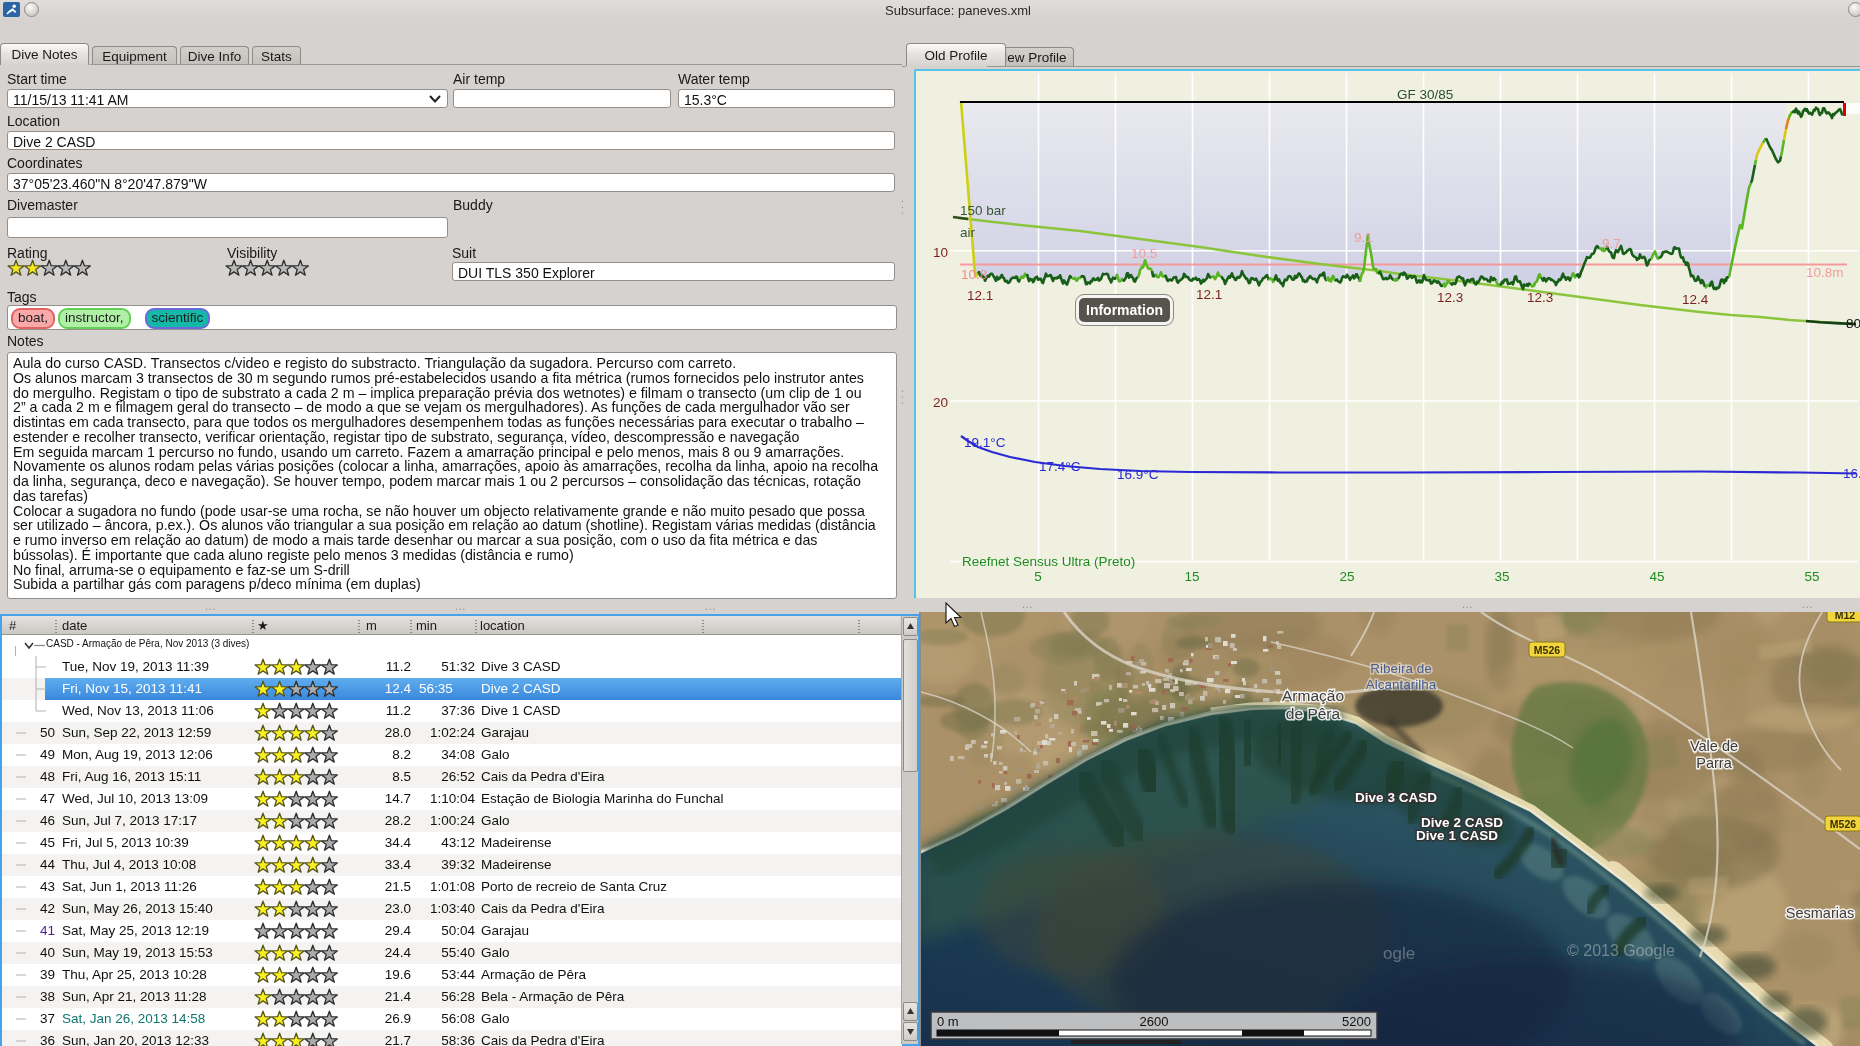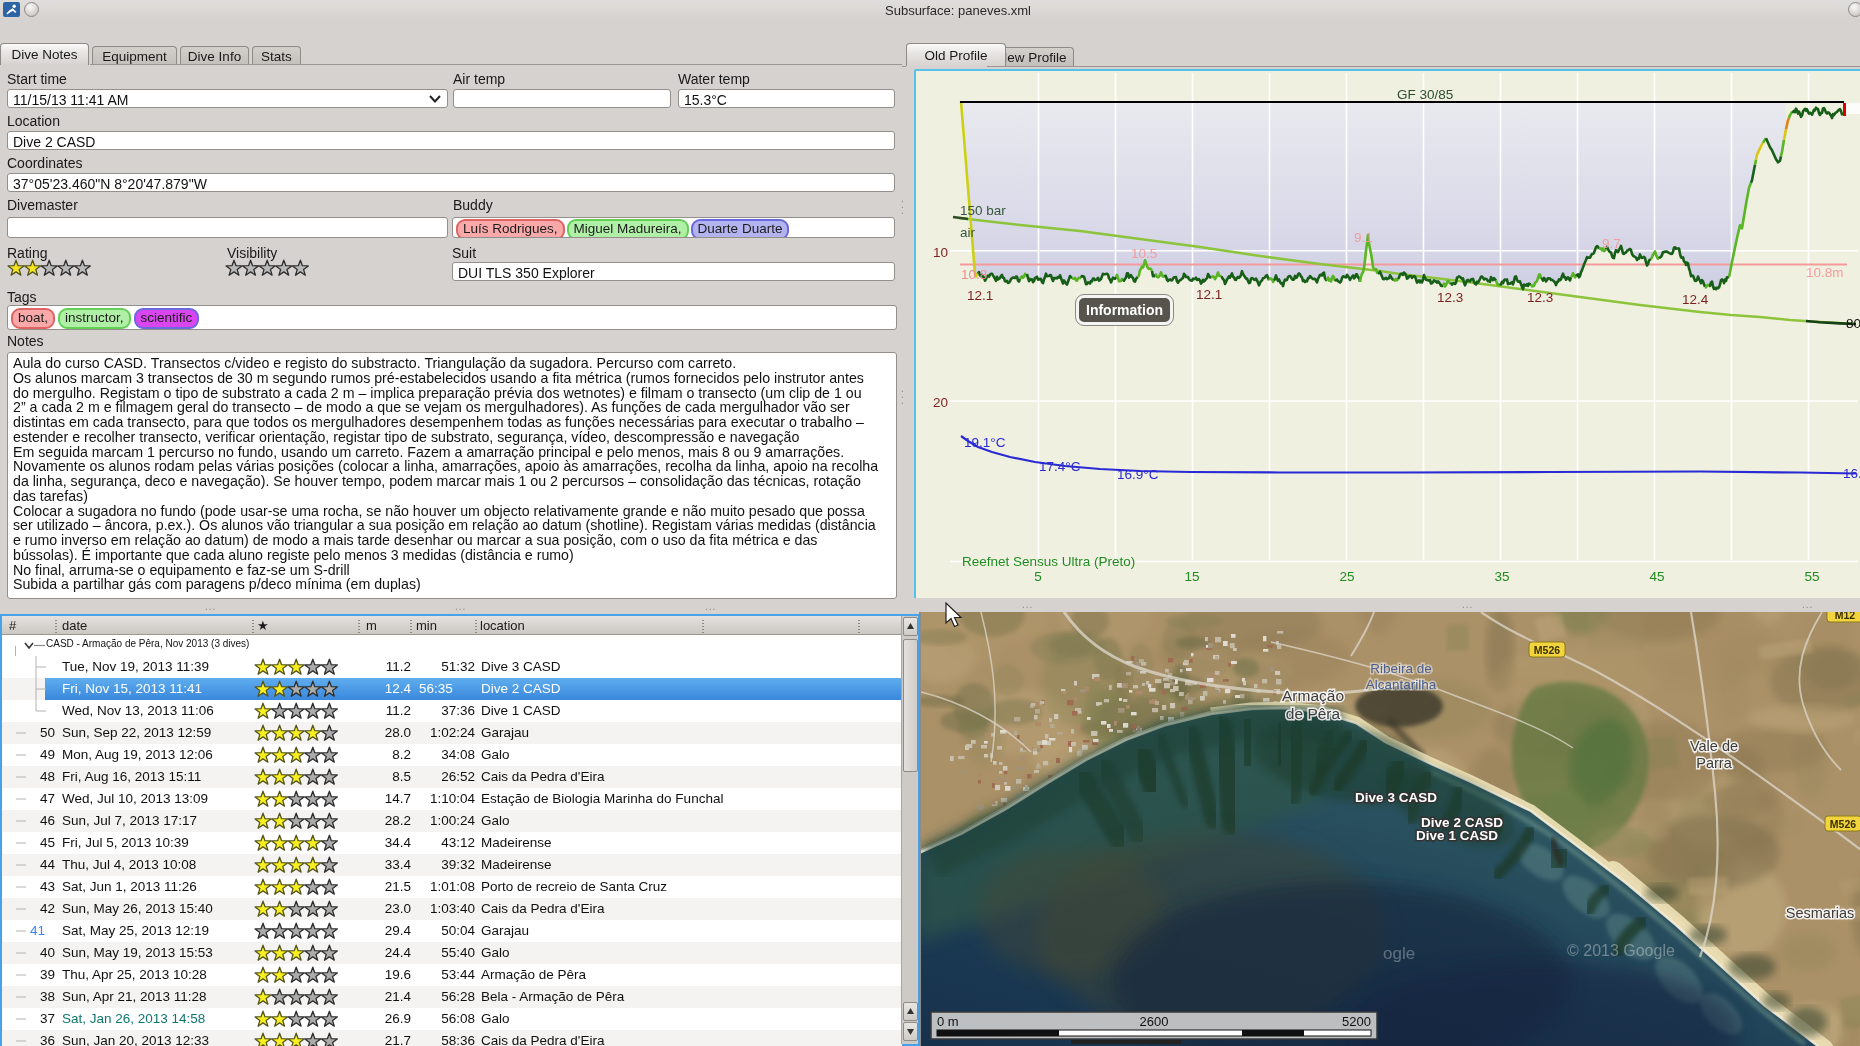--- a/index.html
+++ b/index.html
@@ -47,41 +47,40 @@
     </svg>
 <div class="inp" style="left:453px;top:89px;width:218px;height:19px;"></div>
 <div class="inp" style="left:678px;top:89px;width:217px;height:19px;">15.3°C</div>
 <div class="lbl" style="left:7px;top:113px">Location</div>
 <div class="inp" style="left:7px;top:131px;width:888px;height:19px;">Dive 2 CASD</div>
 <div class="lbl" style="left:7px;top:155px">Coordinates</div>
 <div class="inp" style="left:7px;top:173px;width:888px;height:19px;">37°05'23.460"N 8°20'47.879"W</div>
 <div class="lbl" style="left:7px;top:197px">Divemaster</div>
 <div class="lbl" style="left:453px;top:197px">Buddy</div>
 <div class="inp" style="left:7px;top:217px;width:441px;height:21px;"></div>
-<div class="inp" style="left:452px;top:217px;width:443px;height:21px;padding:1px 3px"><span class="pill" style="background:#f9a9a9;border-color:#df6464">Luís Rodrigues,</span><span class="pill" style="background:#b0f0a6;border-color:#63cf56;margin-left:2px">Miguel Madureira,</span><span class="pill" style="background:#b3b3ef;border-color:#6a69de;margin-left:2px">Duarte Duarte</span></div>
 <div class="lbl" style="left:7px;top:245px">Rating</div>
 <div class="lbl" style="left:227px;top:245px">Visibility</div>
 <div class="lbl" style="left:452px;top:245px">Suit</div>
 <svg style="position:absolute;left:7px;top:259px" width="85" height="19">
       <polygon points="9.0,1.2 11.0,6.7 16.9,6.9 12.2,10.6 13.9,16.2 9.0,12.9 4.1,16.2 5.8,10.6 1.1,6.9 7.0,6.7" fill="#f4e423" stroke="#55551e" stroke-width="1.3" stroke-linejoin="round"></polygon>
       <polygon points="25.6,1.2 27.6,6.7 33.5,6.9 28.8,10.6 30.5,16.2 25.6,12.9 20.7,16.2 22.4,10.6 17.7,6.9 23.6,6.7" fill="#f4e423" stroke="#55551e" stroke-width="1.3" stroke-linejoin="round"></polygon>
       <polygon points="42.2,1.2 44.2,6.7 50.1,6.9 45.4,10.6 47.1,16.2 42.2,12.9 37.3,16.2 39.0,10.6 34.3,6.9 40.2,6.7" fill="#b9b9b9" stroke="#2e2e2e" stroke-width="1.3" stroke-linejoin="round"></polygon>
       <polygon points="58.8,1.2 60.8,6.7 66.7,6.9 62.0,10.6 63.7,16.2 58.8,12.9 53.9,16.2 55.6,10.6 50.9,6.9 56.8,6.7" fill="#b9b9b9" stroke="#2e2e2e" stroke-width="1.3" stroke-linejoin="round"></polygon>
       <polygon points="75.4,1.2 77.4,6.7 83.3,6.9 78.6,10.6 80.3,16.2 75.4,12.9 70.5,16.2 72.2,10.6 67.5,6.9 73.4,6.7" fill="#b9b9b9" stroke="#2e2e2e" stroke-width="1.3" stroke-linejoin="round"></polygon>
     </svg>
 <svg style="position:absolute;left:225px;top:259px" width="85" height="19">
       <polygon points="9.0,1.2 11.0,6.7 16.9,6.9 12.2,10.6 13.9,16.2 9.0,12.9 4.1,16.2 5.8,10.6 1.1,6.9 7.0,6.7" fill="#b9b9b9" stroke="#2e2e2e" stroke-width="1.3" stroke-linejoin="round"></polygon>
       <polygon points="25.6,1.2 27.6,6.7 33.5,6.9 28.8,10.6 30.5,16.2 25.6,12.9 20.7,16.2 22.4,10.6 17.7,6.9 23.6,6.7" fill="#b9b9b9" stroke="#2e2e2e" stroke-width="1.3" stroke-linejoin="round"></polygon>
       <polygon points="42.2,1.2 44.2,6.7 50.1,6.9 45.4,10.6 47.1,16.2 42.2,12.9 37.3,16.2 39.0,10.6 34.3,6.9 40.2,6.7" fill="#b9b9b9" stroke="#2e2e2e" stroke-width="1.3" stroke-linejoin="round"></polygon>
       <polygon points="58.8,1.2 60.8,6.7 66.7,6.9 62.0,10.6 63.7,16.2 58.8,12.9 53.9,16.2 55.6,10.6 50.9,6.9 56.8,6.7" fill="#b9b9b9" stroke="#2e2e2e" stroke-width="1.3" stroke-linejoin="round"></polygon>
       <polygon points="75.4,1.2 77.4,6.7 83.3,6.9 78.6,10.6 80.3,16.2 75.4,12.9 70.5,16.2 72.2,10.6 67.5,6.9 73.4,6.7" fill="#b9b9b9" stroke="#2e2e2e" stroke-width="1.3" stroke-linejoin="round"></polygon>
     </svg>
 <div class="inp" style="left:452px;top:262px;width:443px;height:19px;">DUI TLS 350 Explorer</div>
 <div class="lbl" style="left:7px;top:289px">Tags</div>
-<div class="inp" style="left:7px;top:305px;width:890px;height:25px;padding:2px 3px"><span class="pill" style="background:#f9a9a9;border-color:#df6464">boat,</span><span class="pill" style="background:#b0f0a6;border-color:#63cf56;margin-left:3px">instructor,</span><span class="pill" style="background:#d946ef;border-color:#6a69de;margin-left:3px">scientific</span></div>
+<div class="inp" style="left:7px;top:305px;width:890px;height:25px;padding:2px 3px"><span class="pill" style="background:#f9a9a9;border-color:#df6464">boat,</span><span class="pill" style="background:#b0f0a6;border-color:#63cf56;margin-left:3px">instructor,</span><span class="pill" style="background:#14b8a6;border-color:#6a69de;margin-left:14px">scientific</span></div>
 <div class="lbl" style="left:7px;top:333px">Notes</div>
 <div class="abs" style="left:7px;top:352px;width:890px;height:247px;background:#fff;border:1px solid #948f8a;border-radius:3px;padding:3px 5px;font-size:14.2px;line-height:14.75px;color:#111">
 Aula do curso CASD. Transectos c/video e registo do substracto. Triangulação da sugadora. Percurso com carreto.<br>Os alunos marcam 3 transectos de 30 m segundo rumos pré-estabelecidos usando a fita métrica (rumos fornecidos pelo instrutor antes<br>do mergulho. Registam o tipo de substrato a cada 2 m – implica preparação prévia dos wetnotes) e filmam o transecto (um clip de 1 ou<br>2” a cada 2 m e filmagem geral do transecto – de modo a que se vejam os mergulhadores). As funções de cada mergulhador vão ser<br>distintas em cada transecto, para que todos os mergulhadores desempenhem todas as funções necessárias para executar o trabalho –<br>estender e recolher transecto, verificar orientação, registar tipo de substrato, segurança, vídeo, descompressão e navegação<br>Em seguida marcam 1 percurso no fundo, usando um carreto. Fazem a amarração principal e pelo menos, mais 8 ou 9 amarrações.<br>Novamente os alunos rodam pelas várias posições (colocar a linha, amarrações, apoio às amarrações, recolha da linha, apoio na recolha<br>da linha, segurança, deco e navegação). Se houver tempo, podem marcar mais 1 ou 2 percursos – consolidação das técnicas, rotação<br>das tarefas)<br>Colocar a sugadora no fundo (pode usar-se uma rocha, se não houver um objecto relativamente grande e não muito pesado que possa<br>ser utilizado – âncora, p.ex.). Os alunos vão triangular a sua posição em relação ao datum (shotline). Registam várias medidas (distância<br>e rumo inverso em relação ao datum) de modo a mais tarde desenhar ou marcar a sua posição, com o uso da fita métrica e das<br>bússolas). É importante que cada aluno registe pelo menos 3 medidas (distância e rumo)<br>No final, arruma-se o equipamento e faz-se um S-drill<br>Subida a partilhar gás com paragens p/deco mínima (em duplas)
 </div>
 <div class="abs" style="left:0;top:599px;width:920px;height:15px;background:#d6d2cf">
 <div class="abs" style="left:205px;top:6px;width:12px;height:3px;color:#8c8884;font-size:10px;letter-spacing:1px;line-height:3px">...</div>
 <div class="abs" style="left:455px;top:6px;width:12px;height:3px;color:#8c8884;font-size:10px;letter-spacing:1px;line-height:3px">...</div>
 <div class="abs" style="left:705px;top:6px;width:12px;height:3px;color:#8c8884;font-size:10px;letter-spacing:1px;line-height:3px">...</div>
 </div>
 <div class="abs" style="left:901px;top:196px;width:4px;height:20px;color:#8c8884;font-size:10px;line-height:6px">.<br>.<br>.</div>
@@ -313,21 +312,21 @@
           <polygon points="75.4,1.2 77.4,6.7 83.3,6.9 78.6,10.6 80.3,16.2 75.4,12.9 70.5,16.2 72.2,10.6 67.5,6.9 73.4,6.7" fill="#ababab" stroke="#2e2e2e" stroke-width="1.3" stroke-linejoin="round"></polygon>
         </svg>
 <div class="abs" style="left:340px;top:3px;width:69px;text-align:right;color:#101010">23.0</div>
 <div class="abs" style="left:395px;top:3px;width:78px;text-align:right;color:#101010">1:03:40</div>
 <div class="abs" style="left:479px;top:3px;color:#101010">Cais da Pedra d'Eira</div>
 </div>
 <div class="abs" style="left:0;top:304px;width:900px;height:22px;background:#ffffff;font-size:13.5px;color:#101010">
 <svg class="abs" style="left:13px;top:0" width="16" height="22">
           <path d="M1 11 H11" stroke="#b4b2ae" stroke-width="1"></path>
         </svg>
-<div class="abs" style="left:28px;top:3px;width:25px;color:#3b82f6">41</div>
+<div class="abs" style="left:28px;top:3px;width:25px;text-align:right;color:#4c1d95">41</div>
 <div class="abs" style="left:60px;top:3px;color:#101010">Sat, May 25, 2013 12:19</div>
 <svg style="position:absolute;left:252px;top:2px" width="85" height="19">
           <polygon points="9.0,1.2 11.0,6.7 16.9,6.9 12.2,10.6 13.9,16.2 9.0,12.9 4.1,16.2 5.8,10.6 1.1,6.9 7.0,6.7" fill="#ababab" stroke="#2e2e2e" stroke-width="1.3" stroke-linejoin="round"></polygon>
           <polygon points="25.6,1.2 27.6,6.7 33.5,6.9 28.8,10.6 30.5,16.2 25.6,12.9 20.7,16.2 22.4,10.6 17.7,6.9 23.6,6.7" fill="#ababab" stroke="#2e2e2e" stroke-width="1.3" stroke-linejoin="round"></polygon>
           <polygon points="42.2,1.2 44.2,6.7 50.1,6.9 45.4,10.6 47.1,16.2 42.2,12.9 37.3,16.2 39.0,10.6 34.3,6.9 40.2,6.7" fill="#ababab" stroke="#2e2e2e" stroke-width="1.3" stroke-linejoin="round"></polygon>
           <polygon points="58.8,1.2 60.8,6.7 66.7,6.9 62.0,10.6 63.7,16.2 58.8,12.9 53.9,16.2 55.6,10.6 50.9,6.9 56.8,6.7" fill="#ababab" stroke="#2e2e2e" stroke-width="1.3" stroke-linejoin="round"></polygon>
           <polygon points="75.4,1.2 77.4,6.7 83.3,6.9 78.6,10.6 80.3,16.2 75.4,12.9 70.5,16.2 72.2,10.6 67.5,6.9 73.4,6.7" fill="#ababab" stroke="#2e2e2e" stroke-width="1.3" stroke-linejoin="round"></polygon>
         </svg>
 <div class="abs" style="left:340px;top:3px;width:69px;text-align:right;color:#101010">29.4</div>
 <div class="abs" style="left:395px;top:3px;width:78px;text-align:right;color:#101010">50:04</div>

